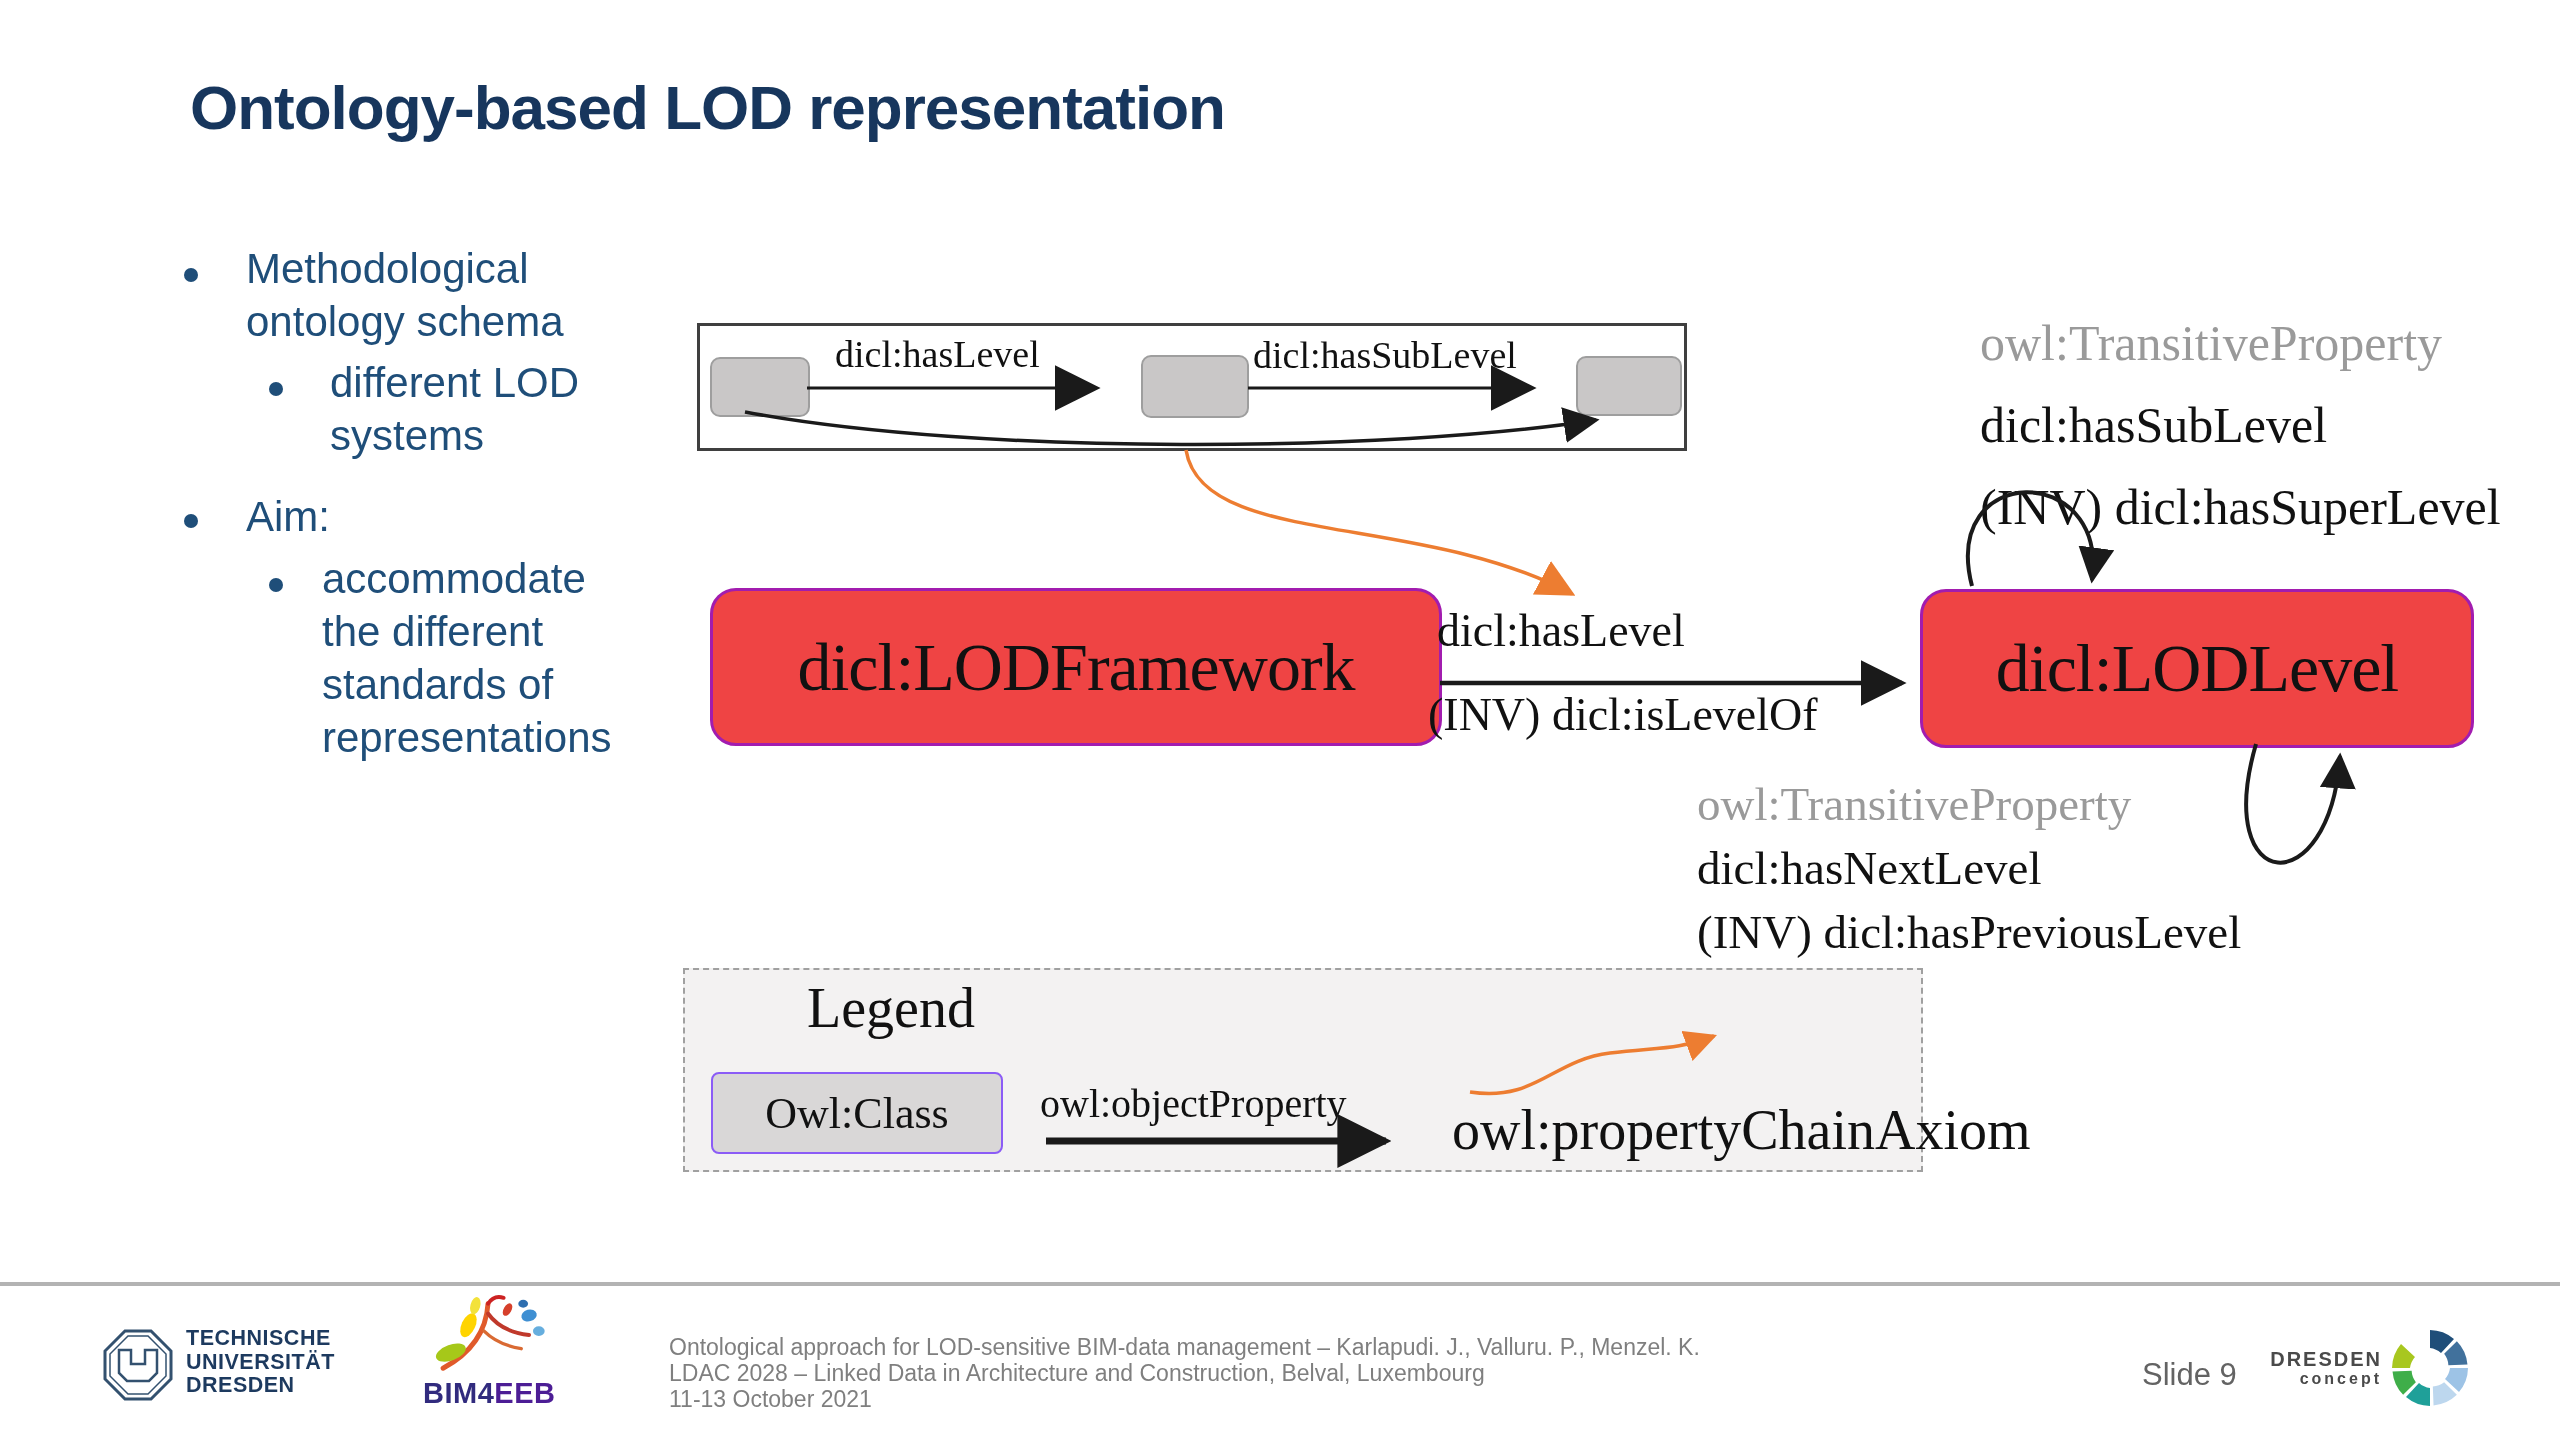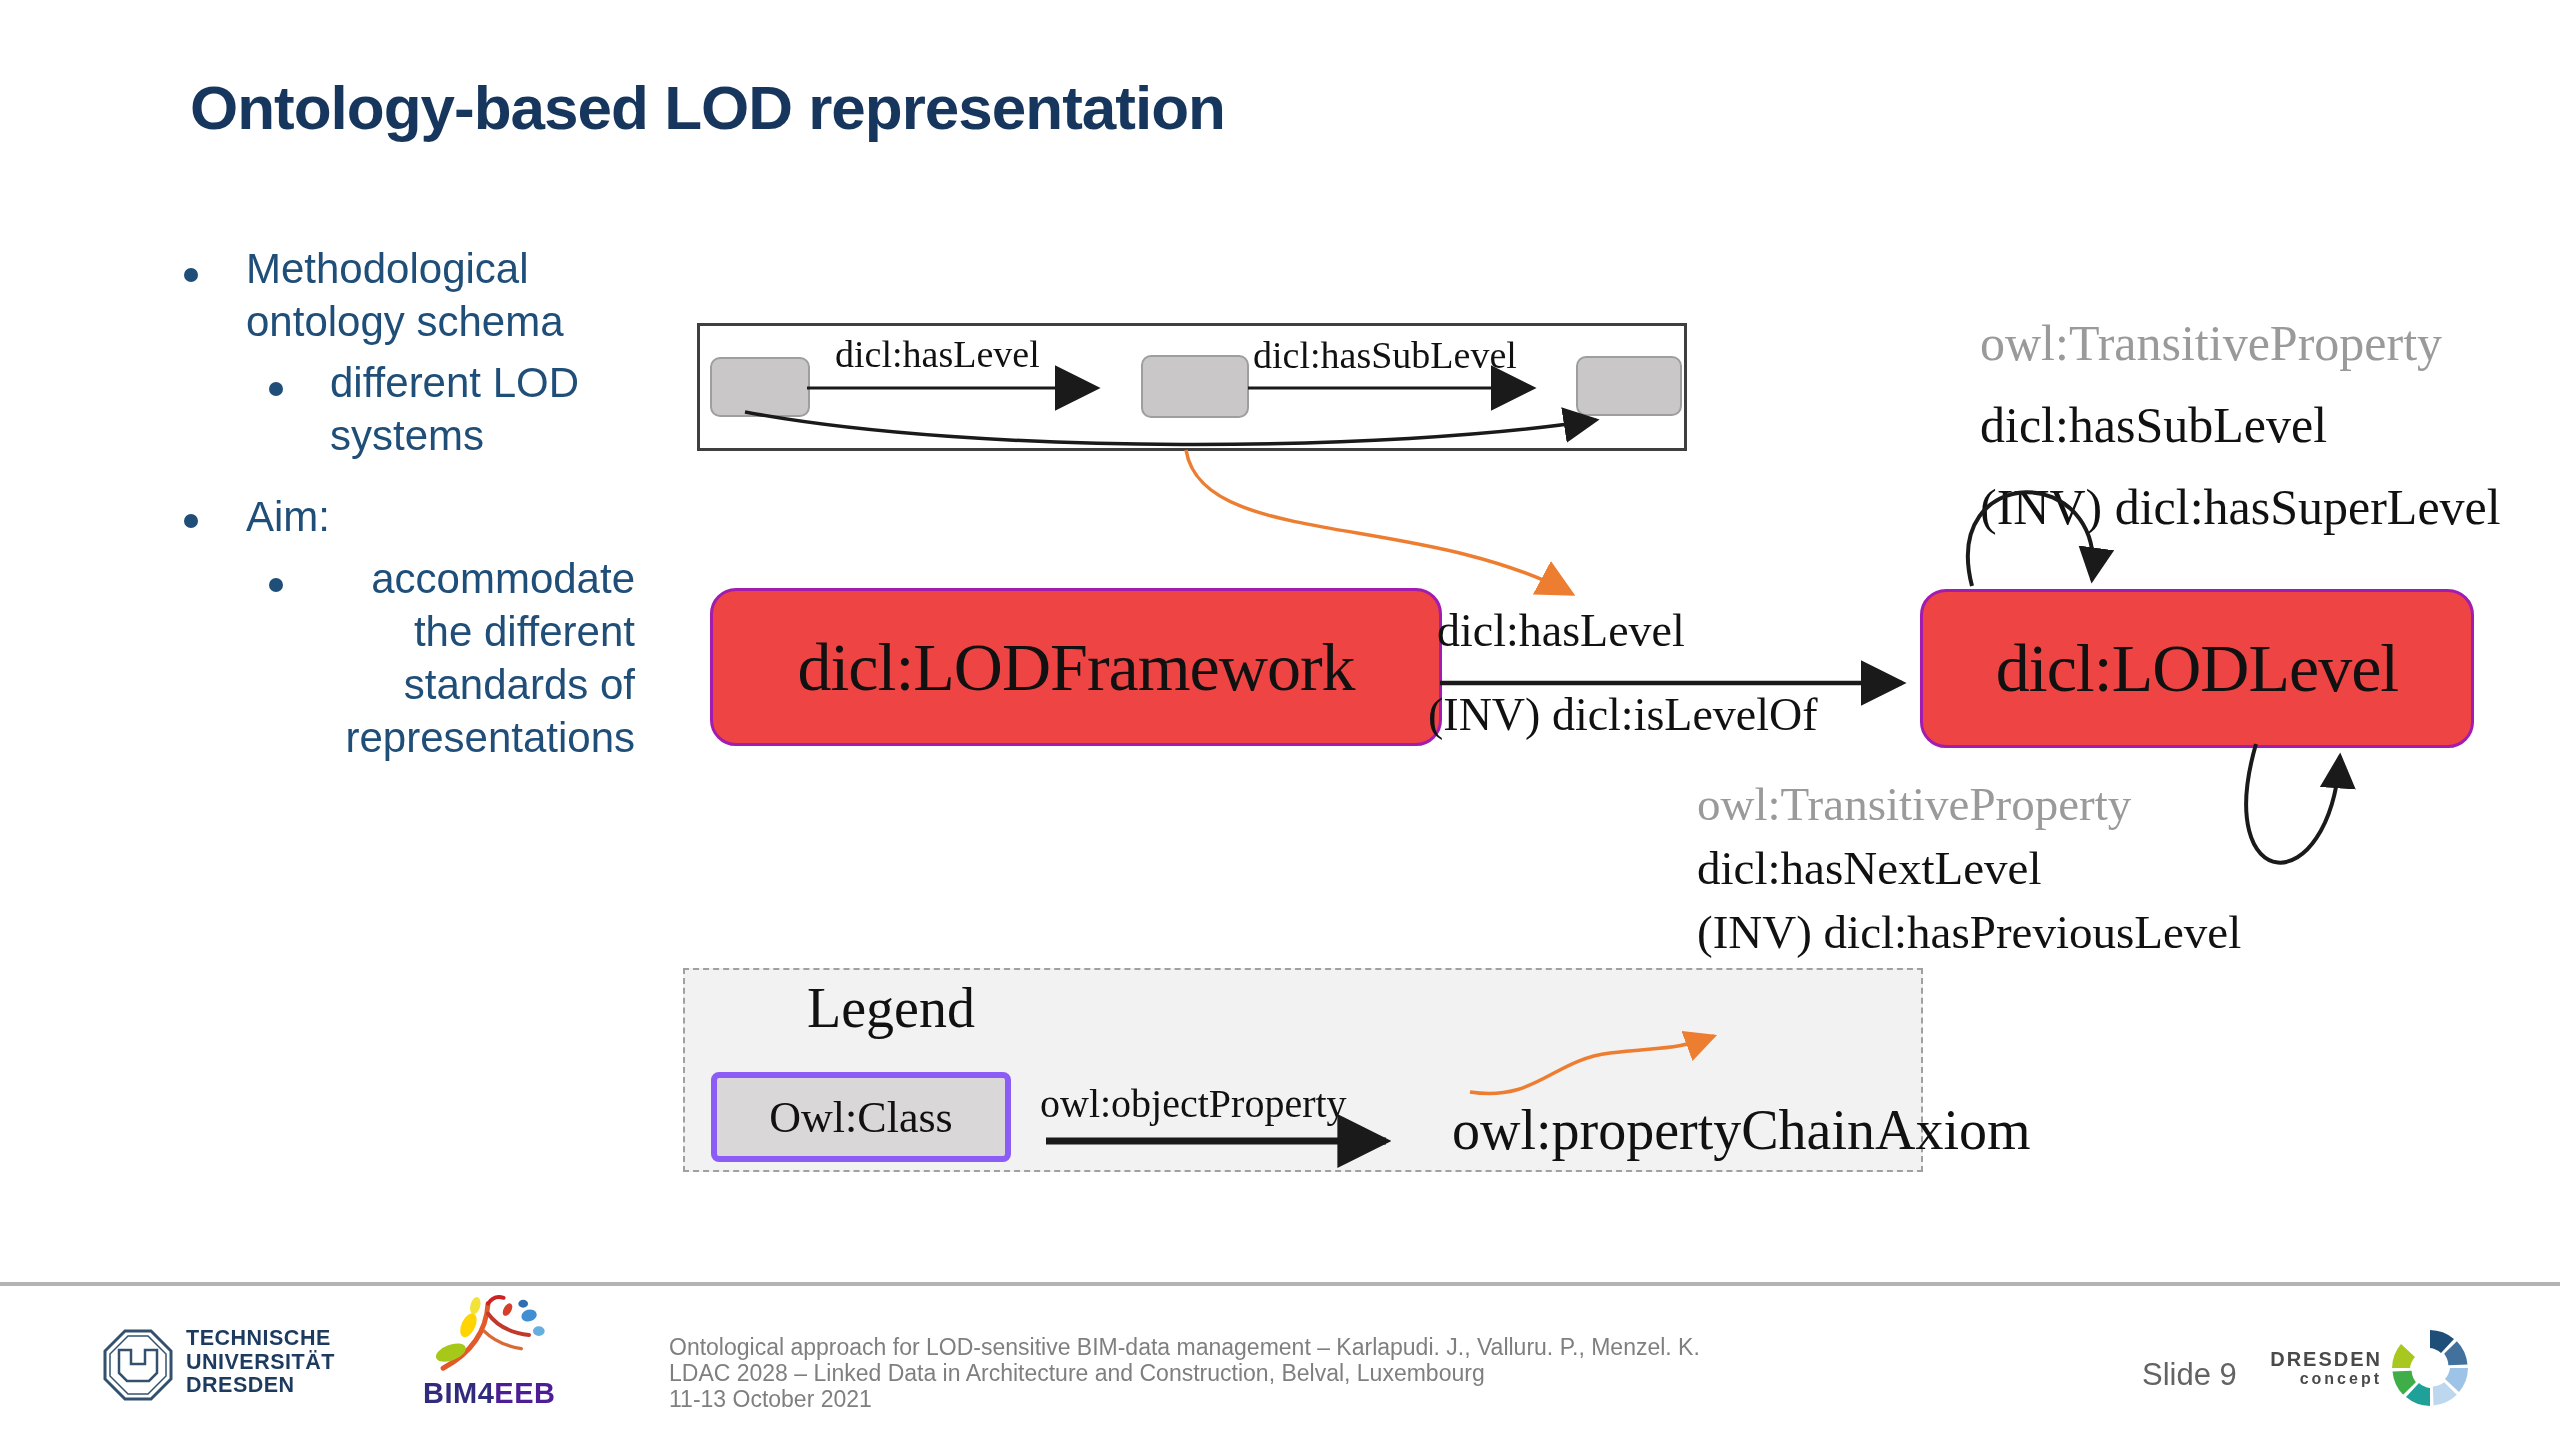--- a/index.html
+++ b/index.html
@@ -19,21 +19,21 @@
   .stripbox{left:697px;top:323px;width:984px;height:122px;border:3px solid #3f3f3f;background:#fff;}
   .node{background:#c9c7c7;border:2px solid #9e9e9e;border-radius:10px;}
   .classbox{background:#ef4444;border:3px solid #a21caf;border-radius:26px;
             display:flex;align-items:center;justify-content:center;color:#111;}
   .classbox .lbl{font-size:68px;letter-spacing:-1px;}
   .dlabel{color:#111;white-space:nowrap;}
   .gray{color:#9a9a9a;}
 
   
   .legendbox{left:683px;top:968px;width:1236px;height:200px;background:#f3f2f2;border:2px dashed #a0a0a0;}
-  .owlclass{left:711px;top:1072px;width:288px;height:78px;background:#d9d7d7;border:6px solid #8b5cf6;
+  .owlclass{left:711px;top:1072px;width:288px;height:78px;background:#d9d7d7;border:2px solid #8b5cf6;
             border-radius:8px;display:flex;align-items:center;justify-content:center;font-size:44px;color:#111;}
 
   
   .overlay{left:0;top:0;width:2560px;height:1440px;pointer-events:none;}
 
   
   .divider{left:0;top:1282px;width:2560px;height:4px;background:#b3b3b3;}
   .tu-text{left:186px;top:1327px;font-size:21.5px;font-weight:bold;color:#1d3a5f;
            line-height:23.5px;letter-spacing:0.5px;}
   .bim-text{left:423px;top:1377px;font-size:29px;font-weight:bold;letter-spacing:0.5px;}
@@ -54,21 +54,21 @@
   <span class="dot" style="left:184px;top:268px;"></span>
   <div class="abs bullet-text" style="left:246px;top:242px;width:345px;">Methodological ontology schema</div>
 
   <span class="dot" style="left:269px;top:382px;"></span>
   <div class="abs bullet-text" style="left:330px;top:356px;width:300px;">different LOD systems</div>
 
   <span class="dot" style="left:184px;top:514px;"></span>
   <div class="abs bullet-text" style="left:246px;top:490px;width:345px;">Aim:</div>
 
   <span class="dot" style="left:269px;top:578px;"></span>
-  <div class="abs bullet-text" style="left:330px;top:552px;width:305px;text-align:right;">accommodate the different standards of representations</div>
+  <div class="abs bullet-text" style="left:322px;top:552px;width:305px;">accommodate the different standards of representations</div>
 
   <div class="abs stripbox"></div>
   <div class="abs node" style="left:710px;top:357px;width:96px;height:56px;"></div>
   <div class="abs node" style="left:1141px;top:355px;width:104px;height:59px;"></div>
   <div class="abs node" style="left:1576px;top:356px;width:102px;height:56px;"></div>
   <div class="abs sf dlabel" style="left:835px;top:332px;font-size:38px;">dicl:hasLevel</div>
   <div class="abs sf dlabel" style="left:1253px;top:333px;font-size:38px;">dicl:hasSubLevel</div>
 
   <div class="abs classbox" style="left:710px;top:588px;width:726px;height:152px;">
     <span class="sf lbl">dicl:LODFramework</span>

